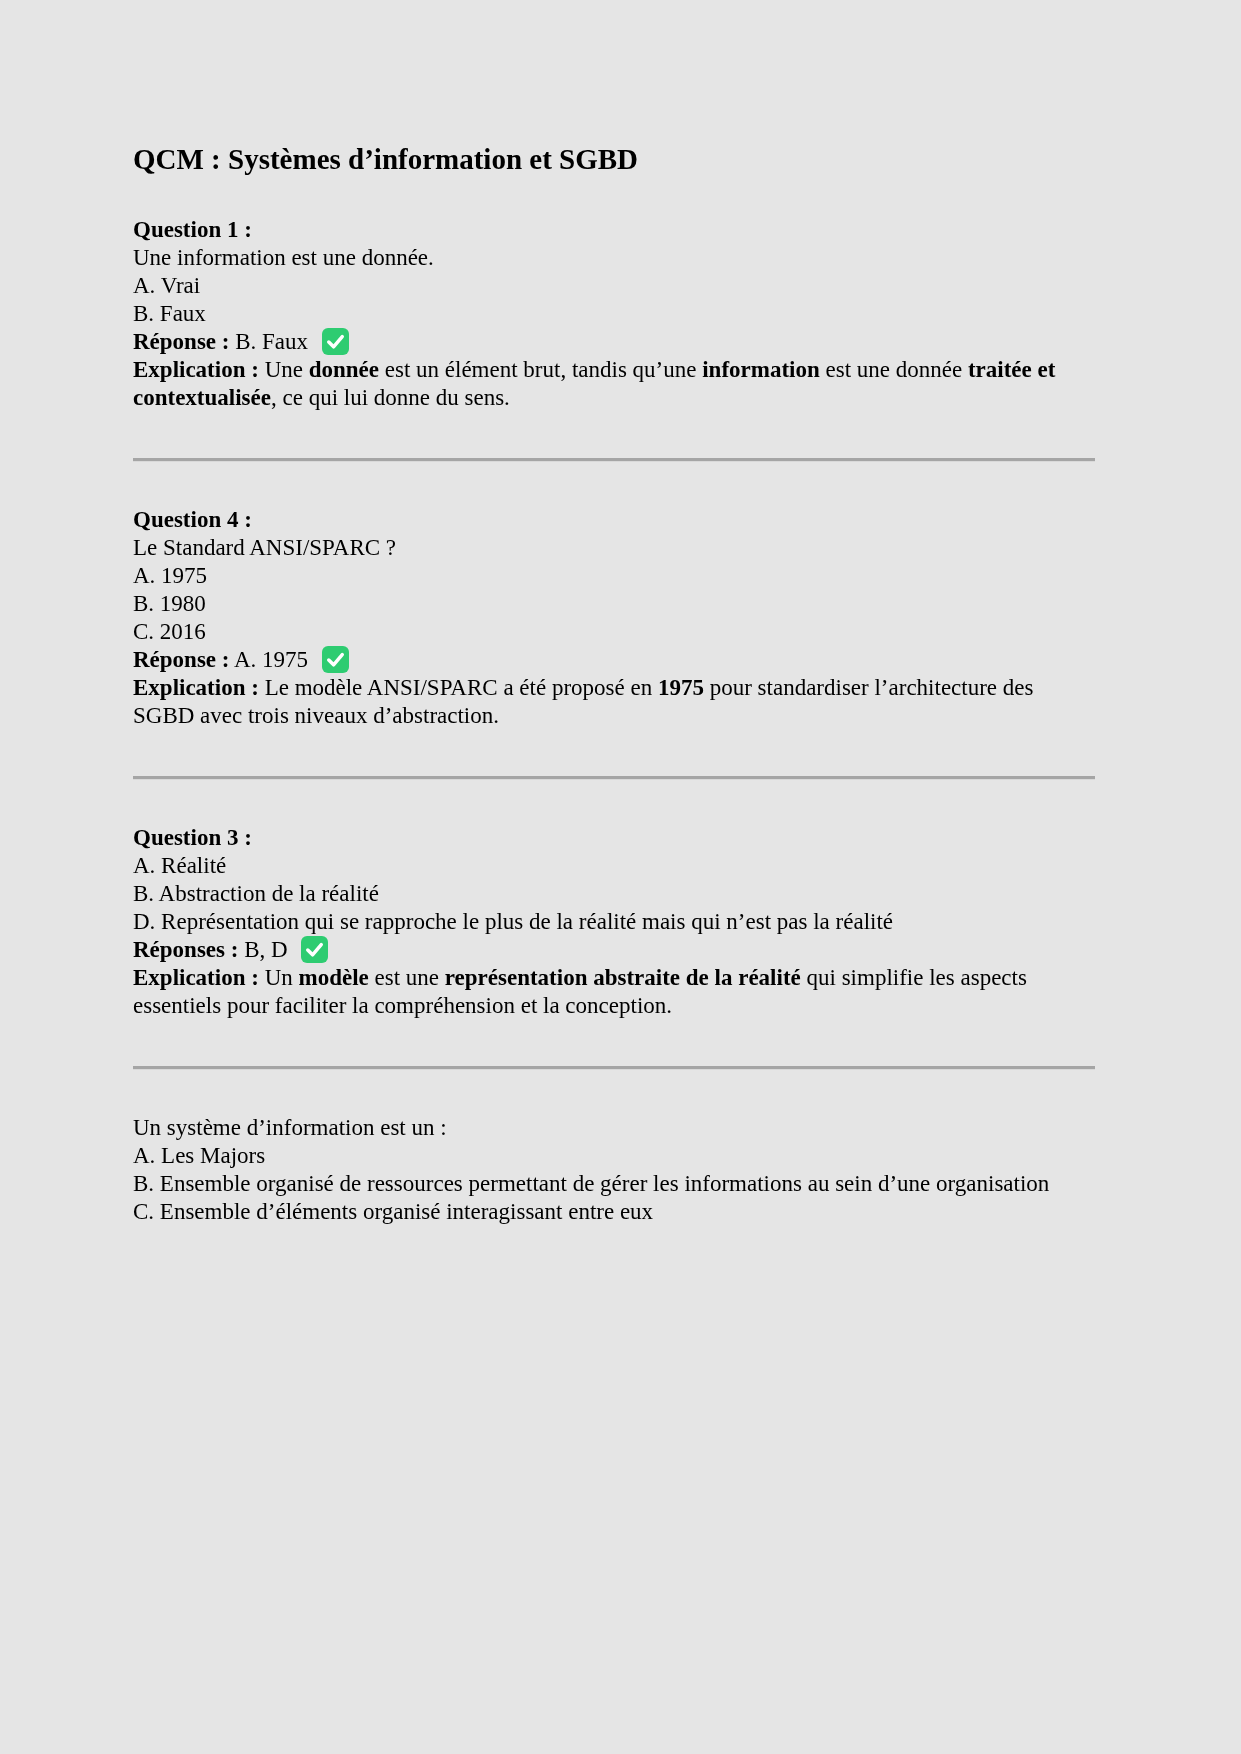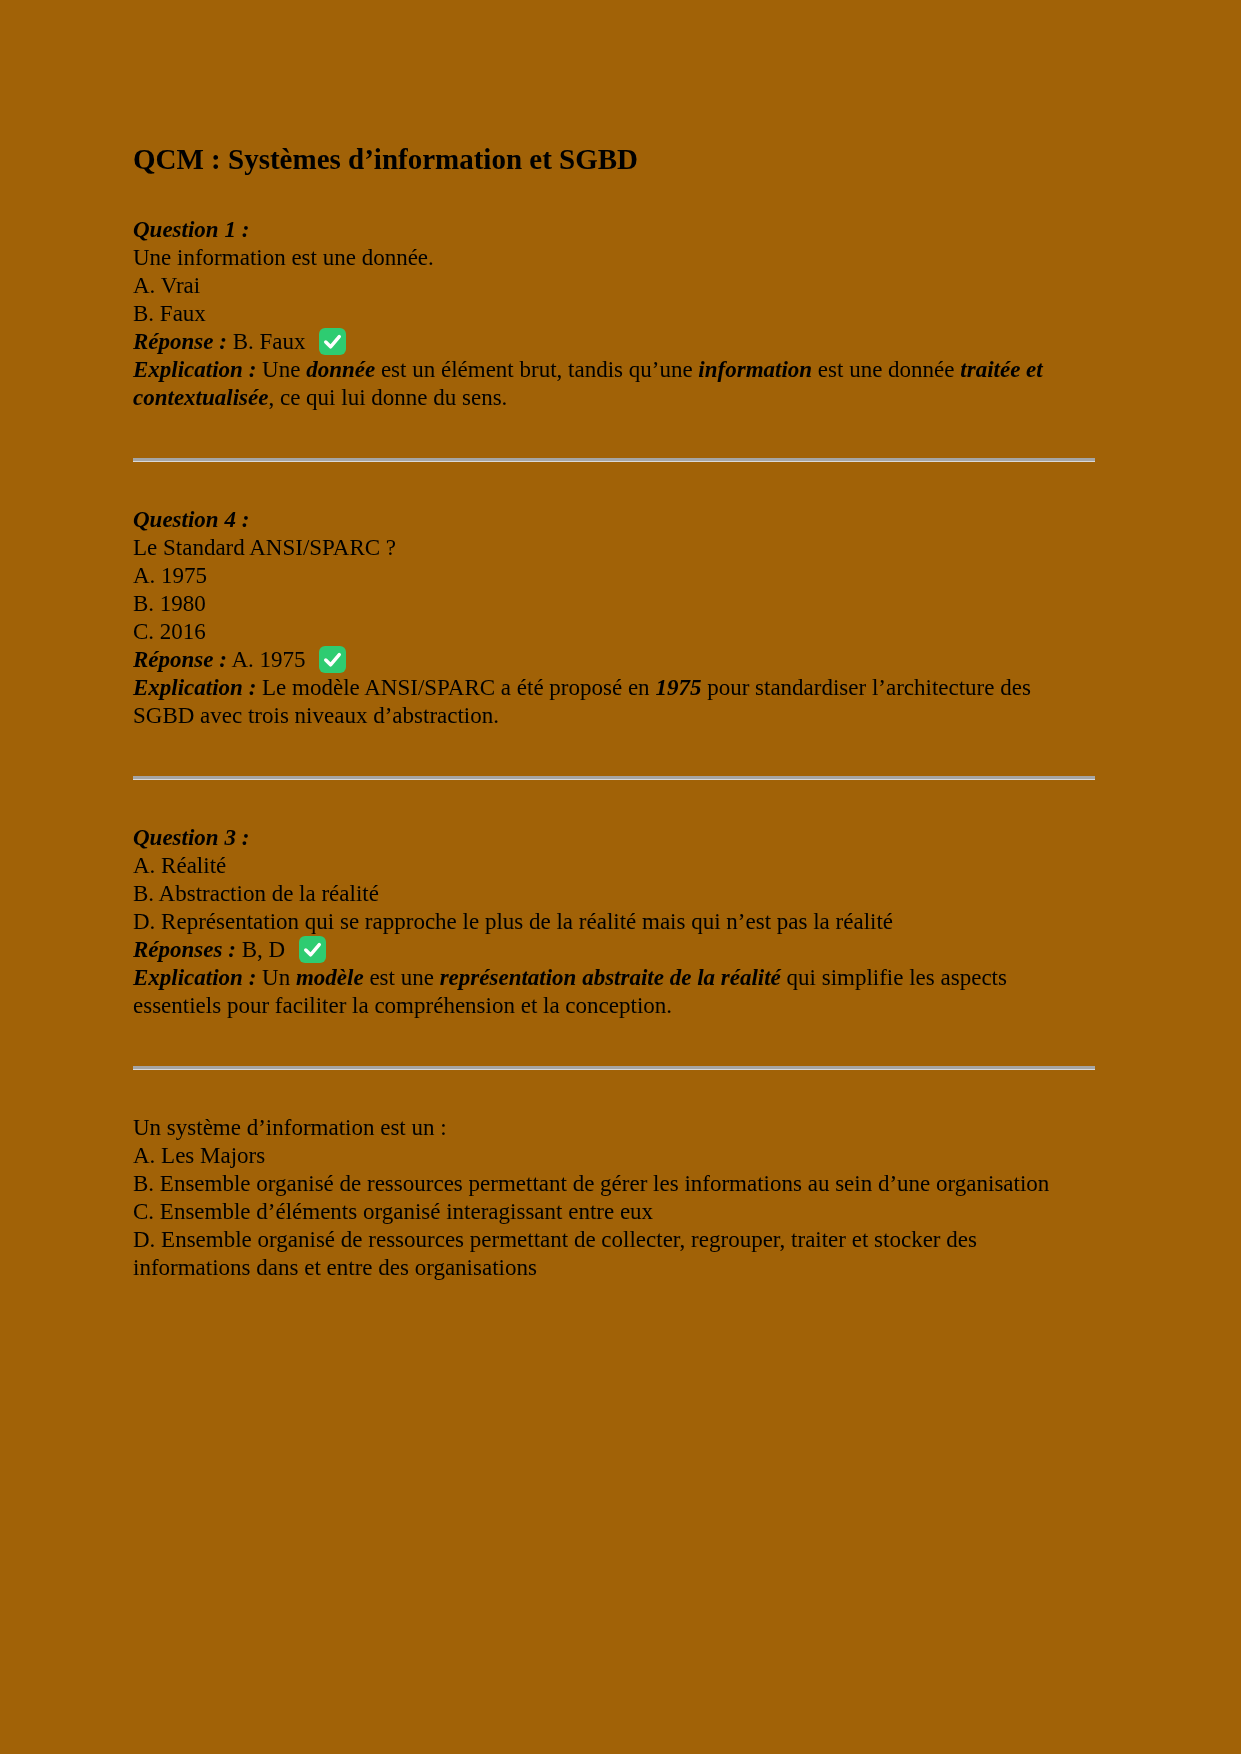--- a/index.html
+++ b/index.html
@@ -6,37 +6,37 @@
   html, body {
     margin: 0;
     padding: 0;
     background: #ffffff;
   }
   .page {
     position: relative;
     width: 1241px;
     min-height: 1754px;
     box-sizing: border-box;
-    background: #a16207;
+    background: #e5e5e5;
     padding: 142px 146px 32px 133px;
     font-family: "Liberation Serif", "DejaVu Serif", serif;
     color: #000000;
   }
   .doc-title {
     font-size: 29px;
     line-height: 34px;
     font-weight: 700;
     margin: 0 0 40px 0;
   }
   .line {
     font-size: 23px;
     line-height: 28px;
     margin: 0;
   }
-  .bold { font-weight: 700; font-style: italic; }
+  .bold { font-weight: 700; }
   .answer { }
   .check {
     display: inline-block;
     width: 27px;
     height: 27px;
     background: #2ecc71;
     border-radius: 6px;
     vertical-align: -6px;
     margin-left: 8px;
   }
@@ -110,16 +110,15 @@
     <p class="line"><span class="bold">Explication : </span><span>Un </span><span class="bold">modèle</span><span> est une </span><span class="bold">représentation abstraite de la réalité</span><span> qui simplifie les aspects essentiels pour faciliter la compréhension et la conception.</span></p>
   </section>
 
   <hr class="divider">
 
   <section>
     <p class="line">Un système d’information est un :</p>
     <p class="line">A. Les Majors</p>
     <p class="line">B. Ensemble organisé de ressources permettant de gérer les informations au sein d’une organisation</p>
     <p class="line">C. Ensemble d’éléments organisé interagissant entre eux</p>
-    <p class="line">D. Ensemble organisé de ressources permettant de collecter, regrouper, traiter et stocker des informations dans et entre des organisations</p>
   </section>
 
 </div>
 
 </body></html>

